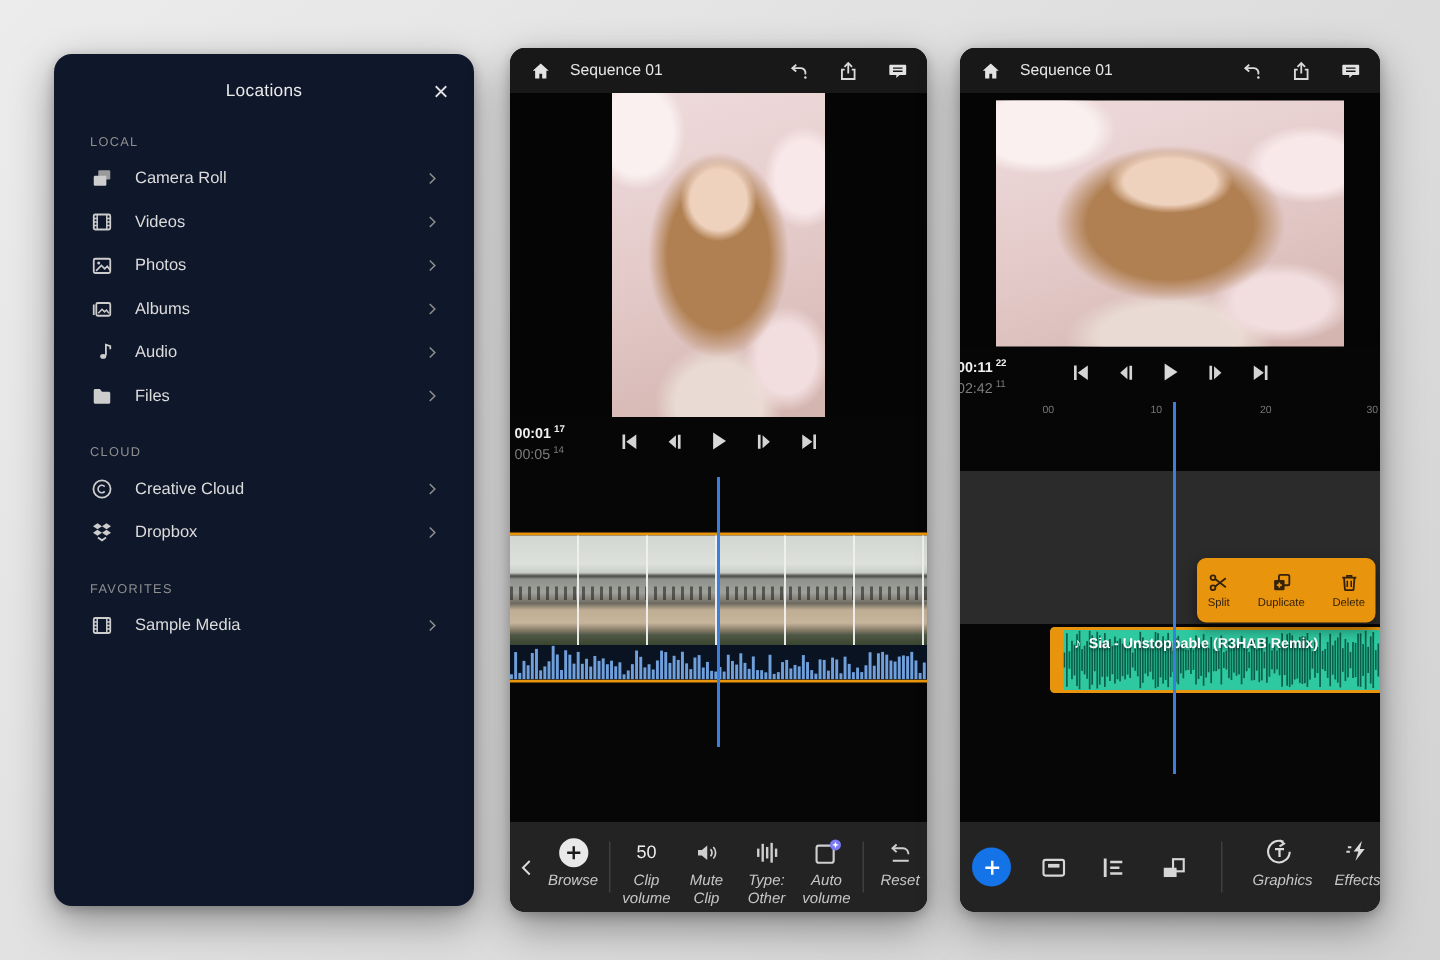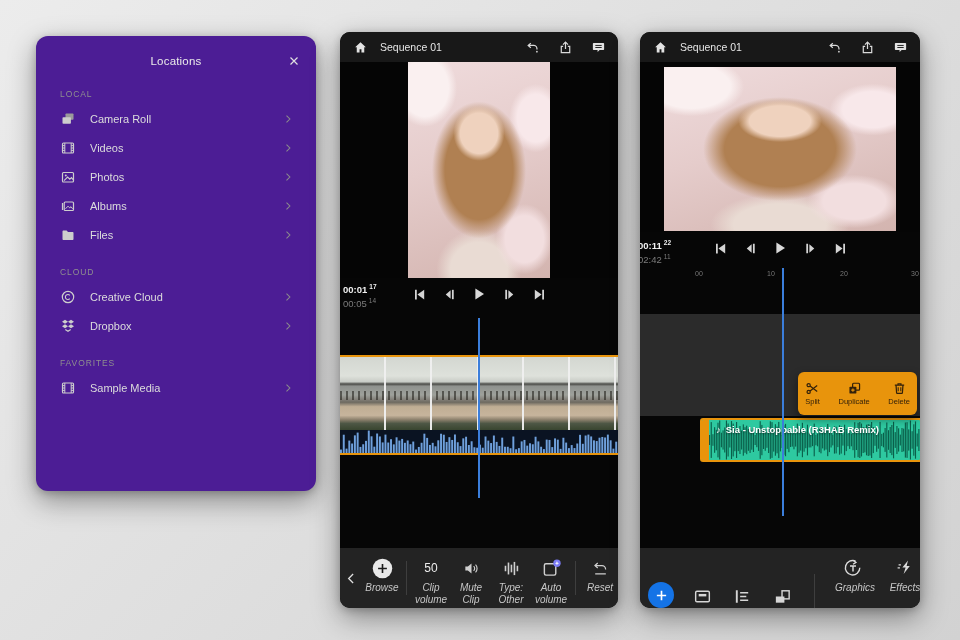--- a/index.html
+++ b/index.html
@@ -3,21 +3,21 @@
 <meta charset="utf-8">
 <style>
   * { margin:0; padding:0; box-sizing:border-box; }
   html,body { width:960px; height:640px; overflow:hidden; }
   body { font-family:"Liberation Sans","DejaVu Sans",sans-serif;
          background:linear-gradient(135deg,#ECECEC 0%,#E0E0E0 45%,#D2D2D2 100%); position:relative; }
 
   .panel { position:absolute; box-shadow:0 10px 28px rgba(0,0,0,.38), 0 2px 8px rgba(0,0,0,.22); }
 
   
-  .locations { left:36px; top:36px; width:280px; height:455px; background:#4c1d95; border-radius:12px; color:#E2E2E2; overflow:hidden; }
+  .locations { left:36px; top:36px; width:280px; height:568px; background:#0f172a; border-radius:12px; color:#E2E2E2; overflow:hidden; }
   .loc-header { position:relative; height:50px; display:flex; align-items:center; justify-content:center; }
   .loc-title { font-size:11.5px; color:#EAEAEA; letter-spacing:.2px; }
   .loc-close { position:absolute; right:10px; top:13px; width:24px; height:24px; background:none; border:none; cursor:pointer; display:flex; align-items:center; justify-content:center; }
   .sec-label { padding:3px 24px 5px; font-size:8.5px; color:#8F8F8F; letter-spacing:.9px; }
   .sec-label.mt { margin-top:15px; }
   .loc-item { height:29px; display:flex; align-items:center; padding:0 22px 0 24px; gap:14px; cursor:pointer; }
   .loc-item .lbl { flex:1; font-size:11px; color:#DCDCDC; }
   .loc-icon { width:16px; height:16px; flex:0 0 16px; }
   .chev { width:12px; height:12px; flex:0 0 12px; }
 
@@ -87,21 +87,21 @@
   .audio-clip { position:absolute; left:60px; right:-2px; top:132px; height:44px; border:2px solid var(--accent-orange,#E8940C); border-radius:3px; background:var(--clip-green,#2EC9A0); display:flex; overflow:hidden; cursor:pointer; }
   .clip-handle { width:7px; background:var(--accent-orange,#E8940C); flex:0 0 7px; cursor:ew-resize; }
   .clip-body { position:relative; flex:1; }
   .clip-title { position:absolute; left:7px; top:4px; display:flex; gap:5px; align-items:center; font-size:9.5px; font-weight:bold; color:#FFF; text-shadow:0 1px 2px rgba(0,0,0,.45); white-space:nowrap; }
   .ph-right { left:142px; top:-18px; height:248px; z-index:3; }
   .clip-menu { position:absolute; left:158px; top:86px; width:119px; height:43px; background:var(--accent-orange,#E8940C); border-radius:6px; display:flex; align-items:center; justify-content:space-between; padding:3px 7px; box-shadow:0 4px 10px rgba(0,0,0,.45); z-index:4; }
   .cm-btn { background:none; border:none; display:flex; flex-direction:column; align-items:center; gap:1px; cursor:pointer; padding:0; }
   .cm-btn .cm-label { font-size:7.5px; color:#33210A; }
 
   
-  .toolbar-right { padding-left:8px; gap:16px;align-items:flex-end; }
+  .toolbar-right { padding-left:8px; gap:16px; }
   .addbtn { width:26px; height:26px; border-radius:50%; background:var(--adobe-blue,#1473E6); border:none; cursor:pointer; display:flex; align-items:center; justify-content:center; flex:0 0 26px; }
   .ghost { background:none; border:none; width:24px; height:24px; display:flex; align-items:center; justify-content:center; cursor:pointer; flex:0 0 24px; }
   .toolbar-right .tool { width:36px; flex:0 0 36px; }
 </style>
 </head>
 <body>
 
 <aside class="panel locations">
   <div class="loc-header">
     <span class="loc-title">Locations</span>
@@ -146,20 +146,30 @@
         <path d="M6 3.5 10.5 8 6 12.5" stroke="#8C8C8C" stroke-width="1.4" fill="none"></path>
       </svg>
   </div>
   <div class="loc-item">
     <svg class="loc-icon" viewBox="0 0 16 16">
         <path d="M2.5 5v7" stroke="#CDCDCD" stroke-width="1.2"></path>
         <rect x="4.2" y="4" width="9.3" height="8.5" rx="1" fill="none" stroke="#CDCDCD" stroke-width="1.2"></rect>
         <path d="M5.5 10.8 8 8.2l1.7 1.7 1.3-1.2 1.6 2.1" stroke="#CDCDCD" stroke-width="1" fill="none"></path>
       </svg>
     <span class="lbl">Albums</span>
+    <svg class="chev" viewBox="0 0 16 16">
+        <path d="M6 3.5 10.5 8 6 12.5" stroke="#8C8C8C" stroke-width="1.4" fill="none"></path>
+      </svg>
+  </div>
+  <div class="loc-item">
+    <svg class="loc-icon" viewBox="0 0 16 16">
+        <path d="M10.6 10V2.8l2.9 1v2" stroke="#CDCDCD" stroke-width="1.2" fill="none"></path>
+        <ellipse cx="8.8" cy="10.6" rx="2" ry="1.6" fill="#CDCDCD"></ellipse>
+      </svg>
+    <span class="lbl">Audio</span>
     <svg class="chev" viewBox="0 0 16 16">
         <path d="M6 3.5 10.5 8 6 12.5" stroke="#8C8C8C" stroke-width="1.4" fill="none"></path>
       </svg>
   </div>
   <div class="loc-item">
     <svg class="loc-icon" viewBox="0 0 16 16">
         <path d="M2.5 4.4c0-.55.45-1 1-1h3.1l1.4 1.7h4.5c.55 0 1 .45 1 1v6c0 .55-.45 1-1 1h-9c-.55 0-1-.45-1-1z" fill="#CDCDCD"></path>
       </svg>
     <span class="lbl">Files</span>
     <svg class="chev" viewBox="0 0 16 16">

